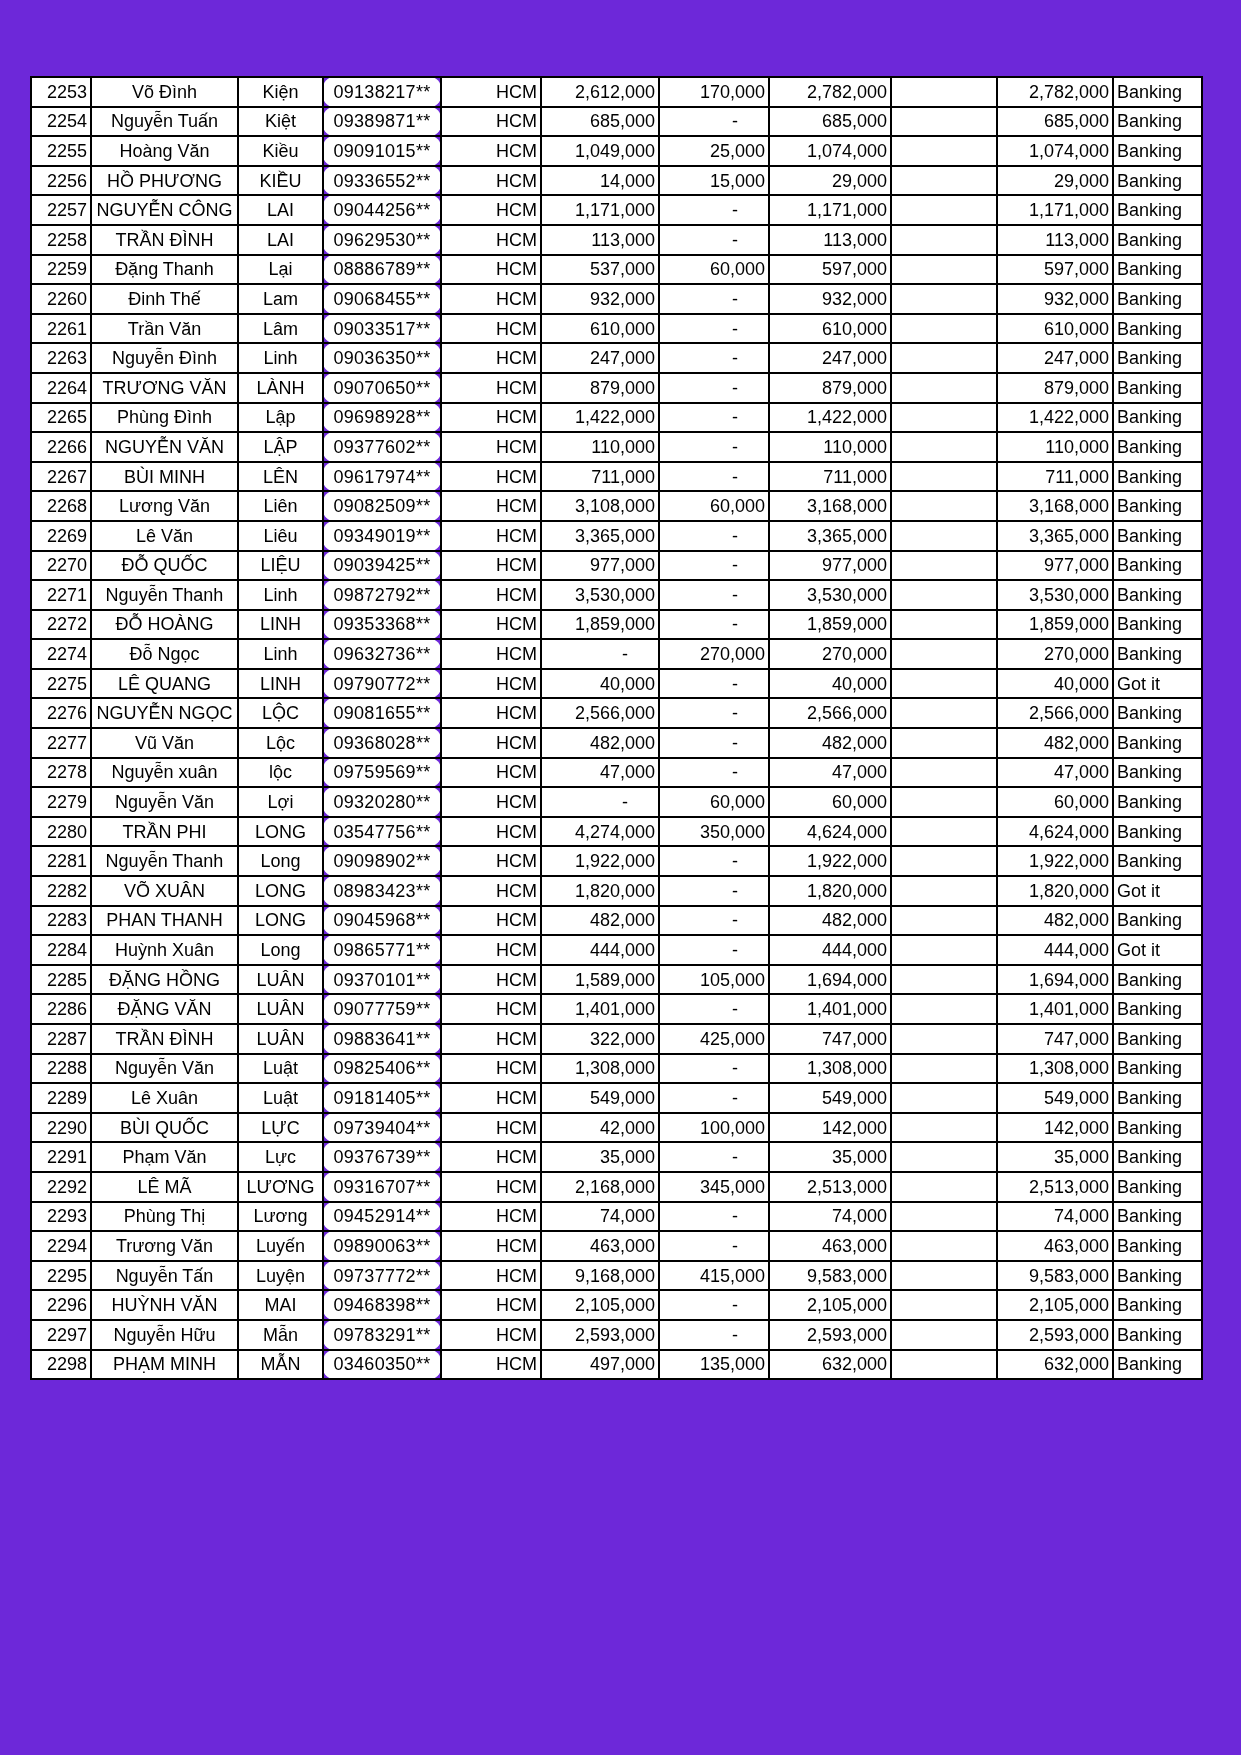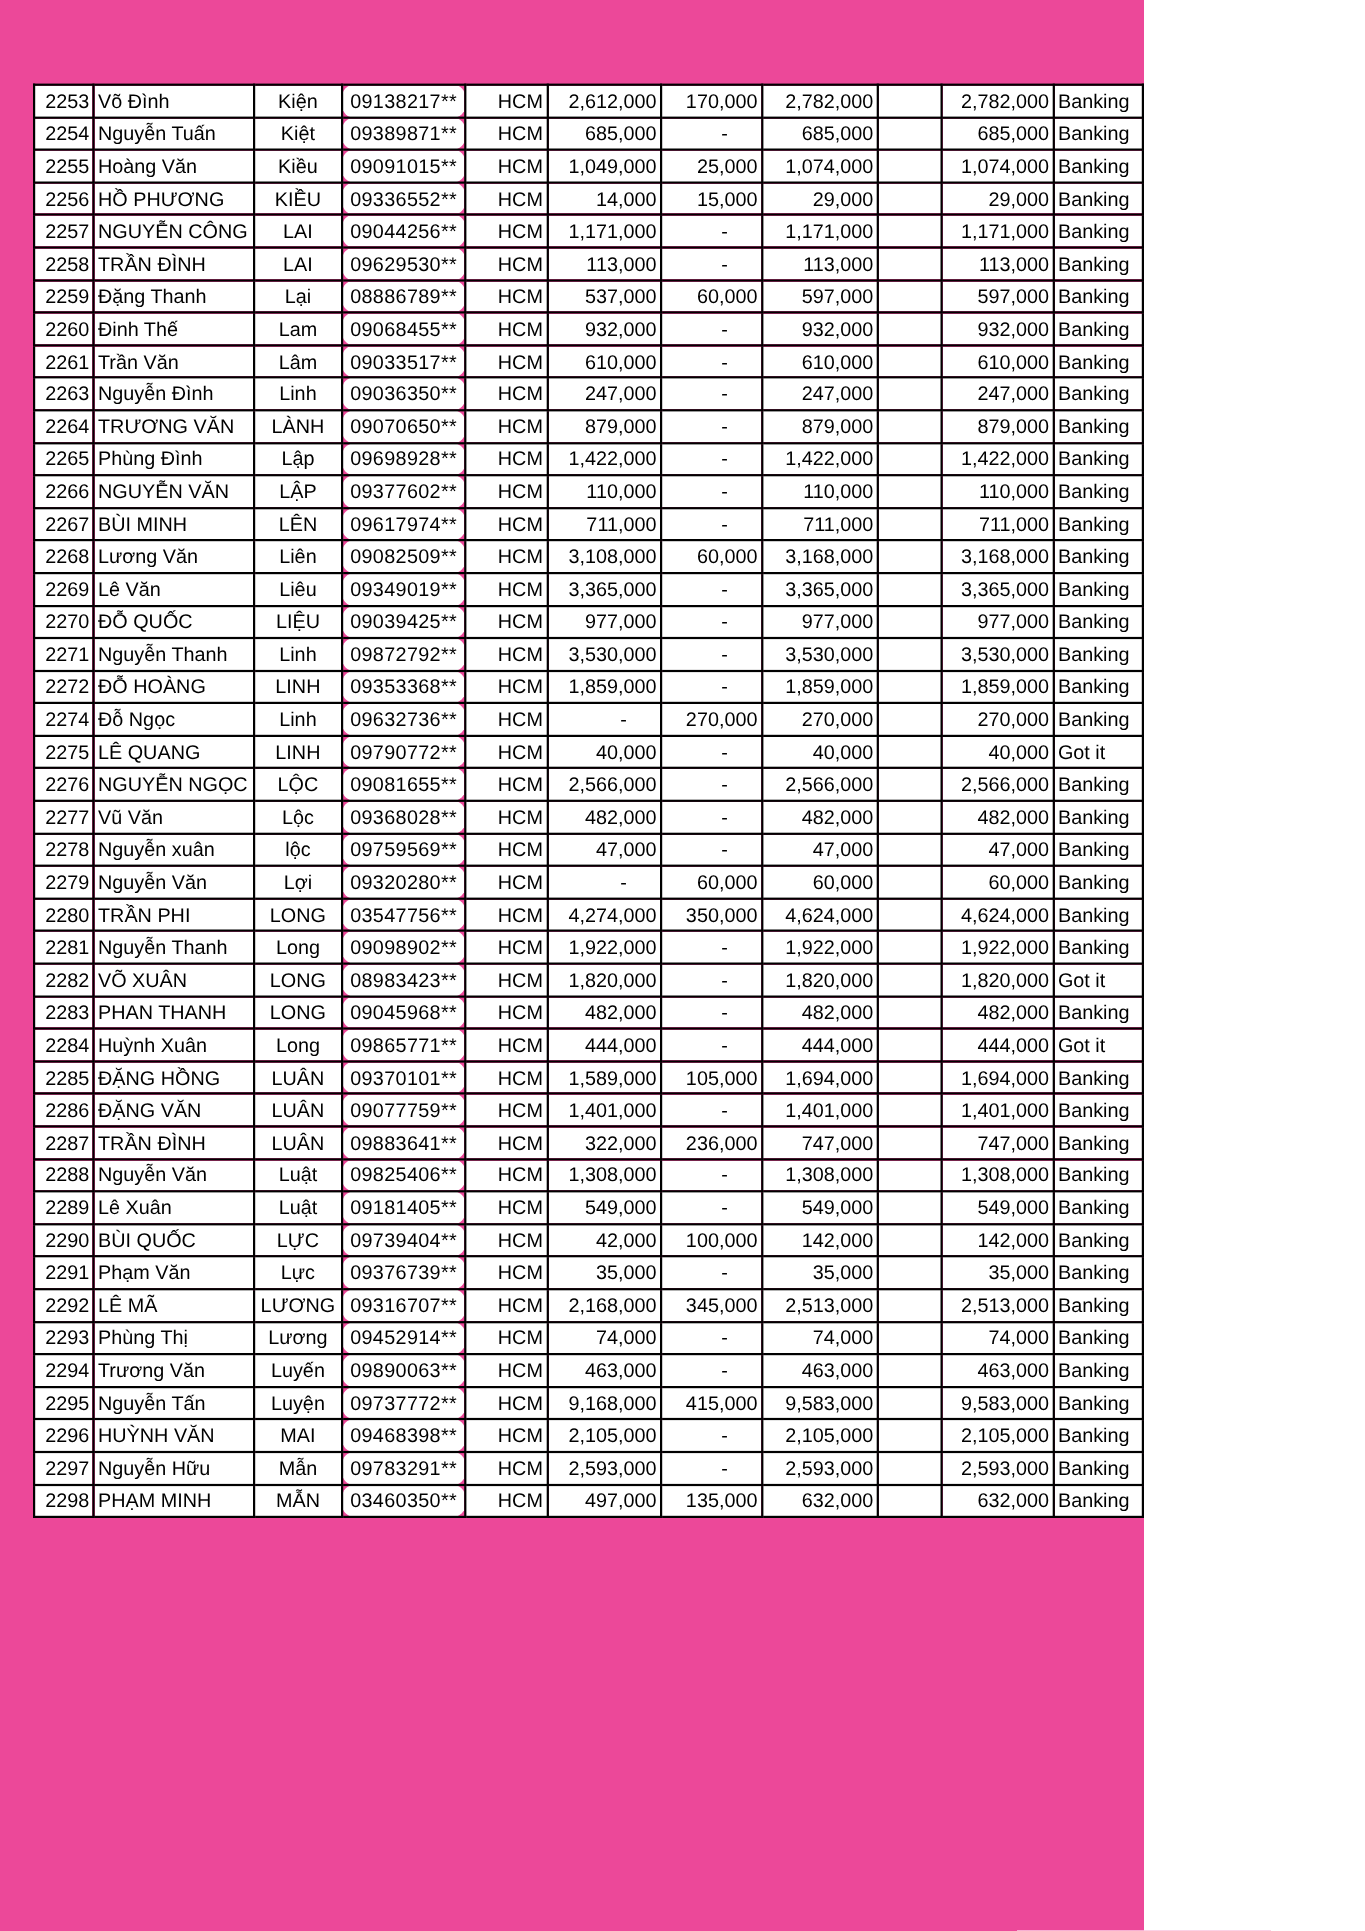--- a/index.html
+++ b/index.html
@@ -1,37 +1,37 @@
 <!DOCTYPE html>
 <html><head>
 <meta charset="utf-8">
 <style>
   html,body{margin:0;padding:0;background:#ffffff;}
   body{width:1241px;height:1755px;}
   .page{
     position:relative;
-    width:1040px;height:1755px;
-    background:#ec4899;
+    width:1241px;height:1755px;
+    background:#6d28d9;
     font-family:"Liberation Sans","DejaVu Sans",sans-serif;
     color:#000;
   }
   table.ledger{
     position:absolute;left:30px;top:76px;
     border-collapse:collapse;table-layout:fixed;
     font-size:18px;line-height:1;color:#000;
   }
   table.ledger tr{height:29.6px;}
   table.ledger td{
     border:2.6px solid #000;
     padding:0 3px;
     white-space:nowrap;overflow:hidden;
     background:#ffffff;
   }
   td.c-id{text-align:right;padding-right:4px;}
-  td.c-first{margin-top:28px;}
+  td.c-first{text-align:center;margin-top:28px;}
   td.c-last{text-align:center;}
   td.c-phone{text-align:center;padding-left:2px;letter-spacing:.3px;border-radius:11px;}
   td.c-city{text-align:right;}
   td.c-amt{text-align:right;padding-right:9px;}
   td.c-amt.dash{padding-right:30px;}
   td.c-status{text-align:left;padding-left:7px;}
 </style>
 </head>
 <body>
 
@@ -467,21 +467,21 @@
           <td class="c-amt">1,401,000</td>
           <td class="c-status">Banking</td>
         </tr>
         <tr>
           <td class="c-id">2287</td>
           <td class="c-first">TRẦN ĐÌNH</td>
           <td class="c-last">LUÂN</td>
           <td class="c-phone">09883641**</td>
           <td class="c-city">HCM</td>
           <td class="c-amt">322,000</td>
-          <td class="c-amt">236,000</td>
+          <td class="c-amt">425,000</td>
           <td class="c-amt">747,000</td>
           <td class="c-blank"></td>
           <td class="c-amt">747,000</td>
           <td class="c-status">Banking</td>
         </tr>
         <tr>
           <td class="c-id">2288</td>
           <td class="c-first">Nguyễn Văn</td>
           <td class="c-last">Luật</td>
           <td class="c-phone">09825406**</td>

